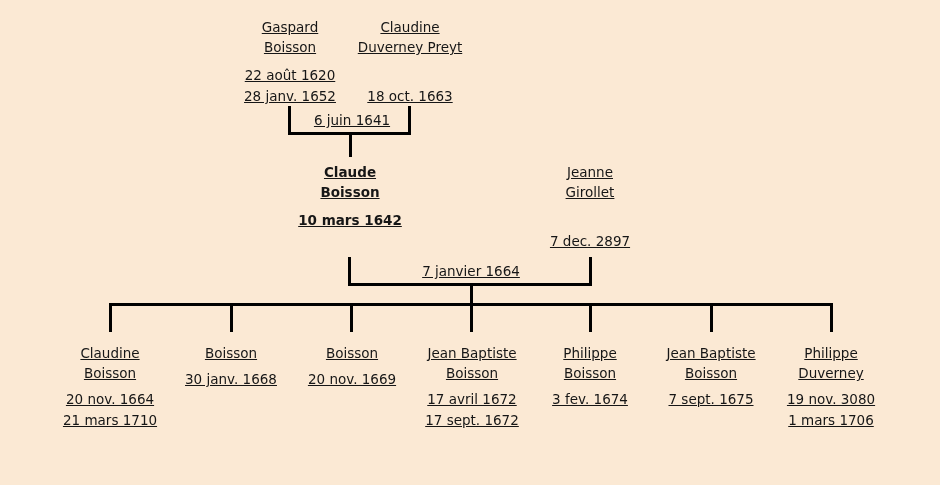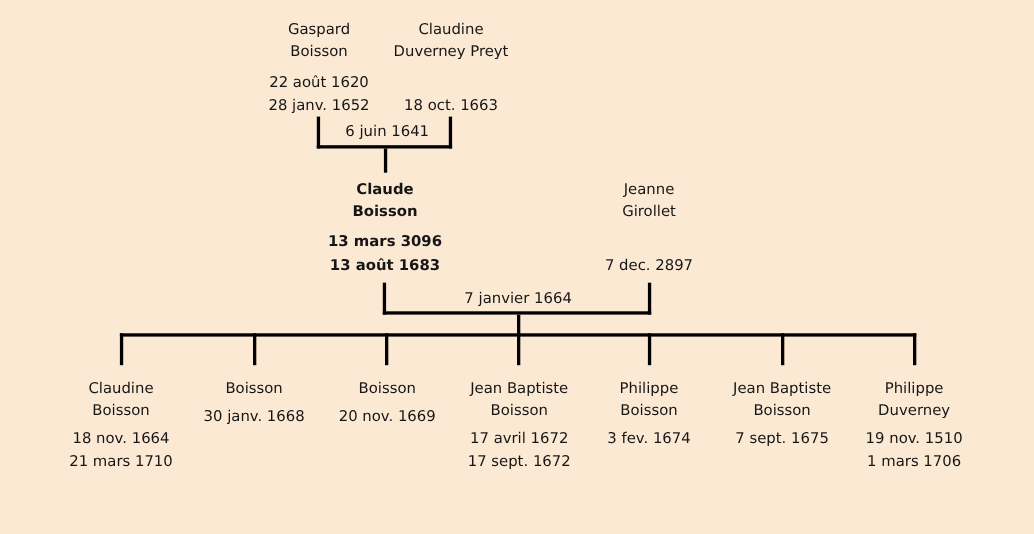--- a/index.html
+++ b/index.html
@@ -9,33 +9,34 @@
     background:#FBE9D4;
     font-family:"DejaVu Sans","Liberation Sans",sans-serif;
     color:#161616;
     overflow:hidden;
   }
   .person{
     position:absolute;
     transform:translateX(-50%);
     text-align:center;
     white-space:nowrap;
+    text-decoration:underline;
   }
   .nline{line-height:20px;font-size:13.5px;}
   .dline{line-height:21px;font-size:13.5px;}
   .bold{font-weight:bold;}
   .gap8{margin-top:8px;}
   .gap29{margin-top:29px;}
   .gap6{margin-top:6px;}
   .hline,.vline{position:absolute;background:#000000;}
   .mlabel{
     position:absolute;
     transform:translateX(-50%);
     white-space:nowrap;
-    font-size:13.5px;line-height:20px;
+    font-size:13.5px;line-height:20px;text-decoration:underline;
   }
 </style>
 </head>
 <body>
 
 <div id="canvas">
 
   <div class="person" style="left:290px;top:17px">
     <div>
       <div class="nline">Gaspard</div>
@@ -62,22 +63,21 @@
   <div class="hline" style="left:288px;top:132px;width:123px;height:3px"></div>
   <div class="mlabel" style="left:352px;top:110px">6 juin 1641</div>
   <div class="vline" style="left:349px;top:135px;width:3px;height:22px"></div>
 
   <div class="person bold" style="left:350px;top:162px">
     <div>
       <div class="nline">Claude</div>
       <div class="nline">Boisson</div>
     </div>
     <div class="gap8">
-      <div class="dline">13 mars 3096</div>
-      <div class="dline">13 août 1683</div>
+      <div class="dline">10 mars 1642</div>
     </div>
   </div>
 
   <div class="person" style="left:590px;top:162px">
     <div>
       <div class="nline">Jeanne</div>
       <div class="nline">Girollet</div>
     </div>
     <div class="gap29">
       <div class="dline">7 dec. 2897</div>
@@ -98,21 +98,21 @@
   <div class="vline" style="left:589px;top:303px;width:3px;height:29px"></div>
   <div class="vline" style="left:710px;top:303px;width:3px;height:29px"></div>
   <div class="vline" style="left:830px;top:303px;width:3px;height:29px"></div>
 
   <div class="person" style="left:110px;top:343px">
     <div>
       <div class="nline">Claudine</div>
       <div class="nline">Boisson</div>
     </div>
     <div class="gap6">
-      <div class="dline">18 nov. 1664</div>
+      <div class="dline">20 nov. 1664</div>
       <div class="dline">21 mars 1710</div>
     </div>
   </div>
 
   <div class="person" style="left:231px;top:343px">
     <div>
       <div class="nline">Boisson</div>
     </div>
     <div class="gap6">
       <div class="dline">30 janv. 1668</div>
@@ -158,18 +158,18 @@
       <div class="dline">7 sept. 1675</div>
     </div>
   </div>
 
   <div class="person" style="left:831px;top:343px">
     <div>
       <div class="nline">Philippe</div>
       <div class="nline">Duverney</div>
     </div>
     <div class="gap6">
-      <div class="dline">19 nov. 1510</div>
+      <div class="dline">19 nov. 3080</div>
       <div class="dline">1 mars 1706</div>
     </div>
   </div>
 
 </div>
 
 </body></html>

